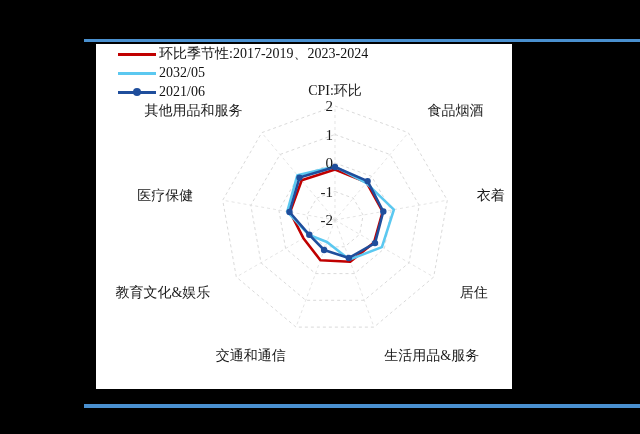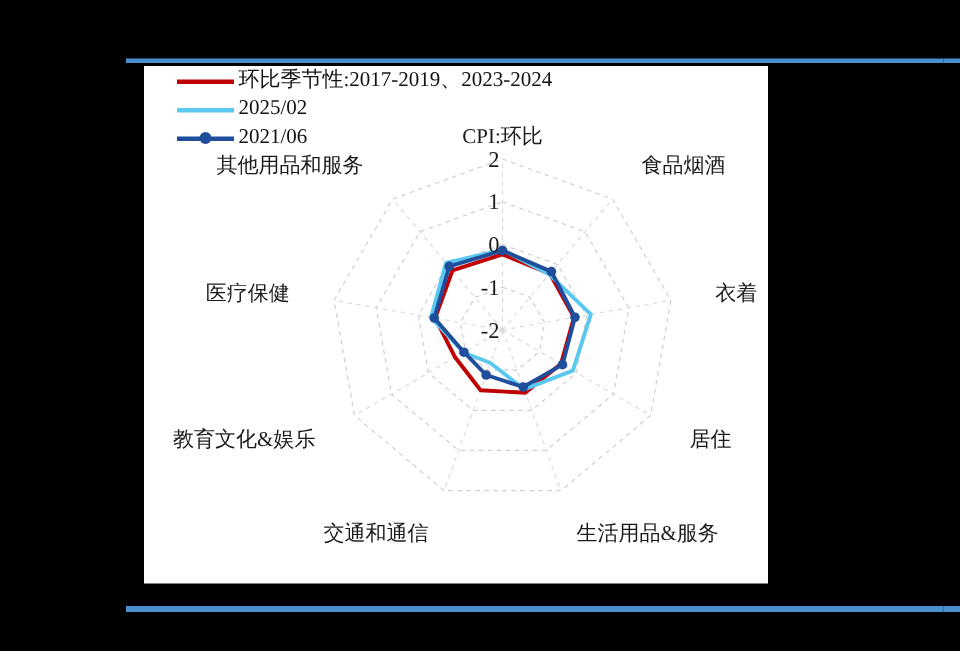--- a/index.html
+++ b/index.html
@@ -47,21 +47,21 @@
     <div class="legend-row">
       <span class="legend-key">
         <span class="legend-line red"></span>
       </span>
       <span class="legend-label">环比季节性:2017-2019、2023-2024</span>
     </div>
     <div class="legend-row">
       <span class="legend-key">
         <span class="legend-line lblue"></span>
       </span>
-      <span class="legend-label">2025/02</span>
+      <span class="legend-label">2032/05</span>
     </div>
     <div class="legend-row">
       <span class="legend-key">
         <span class="legend-line dblue"></span>
         <span class="legend-dot"></span>
       </span>
       <span class="legend-label">2021/06</span>
     </div>
   </div>
 

